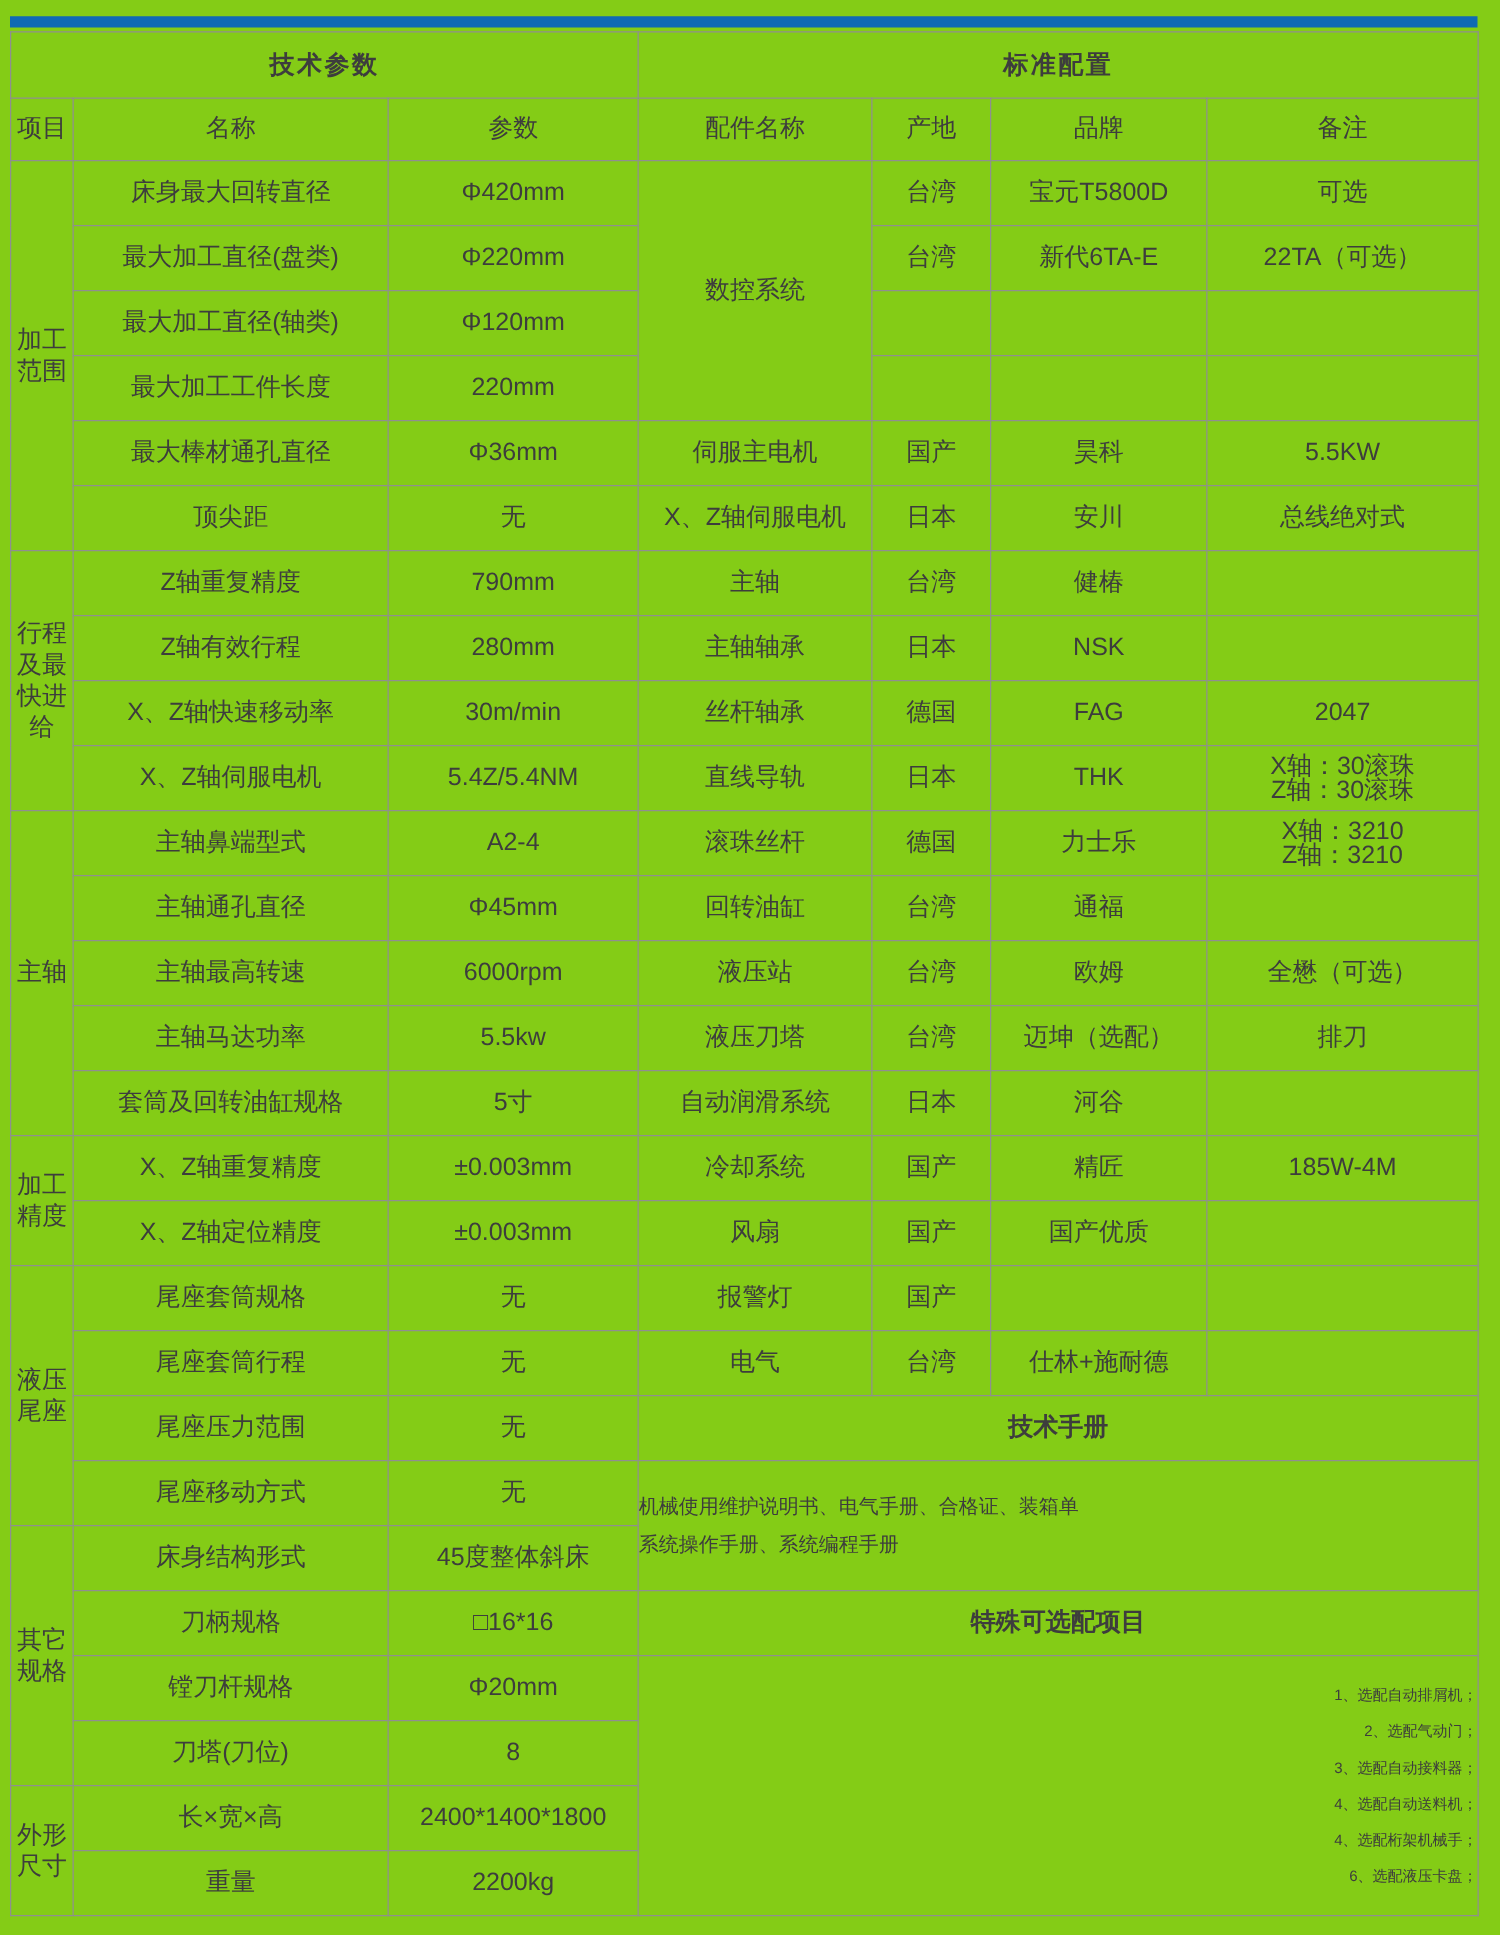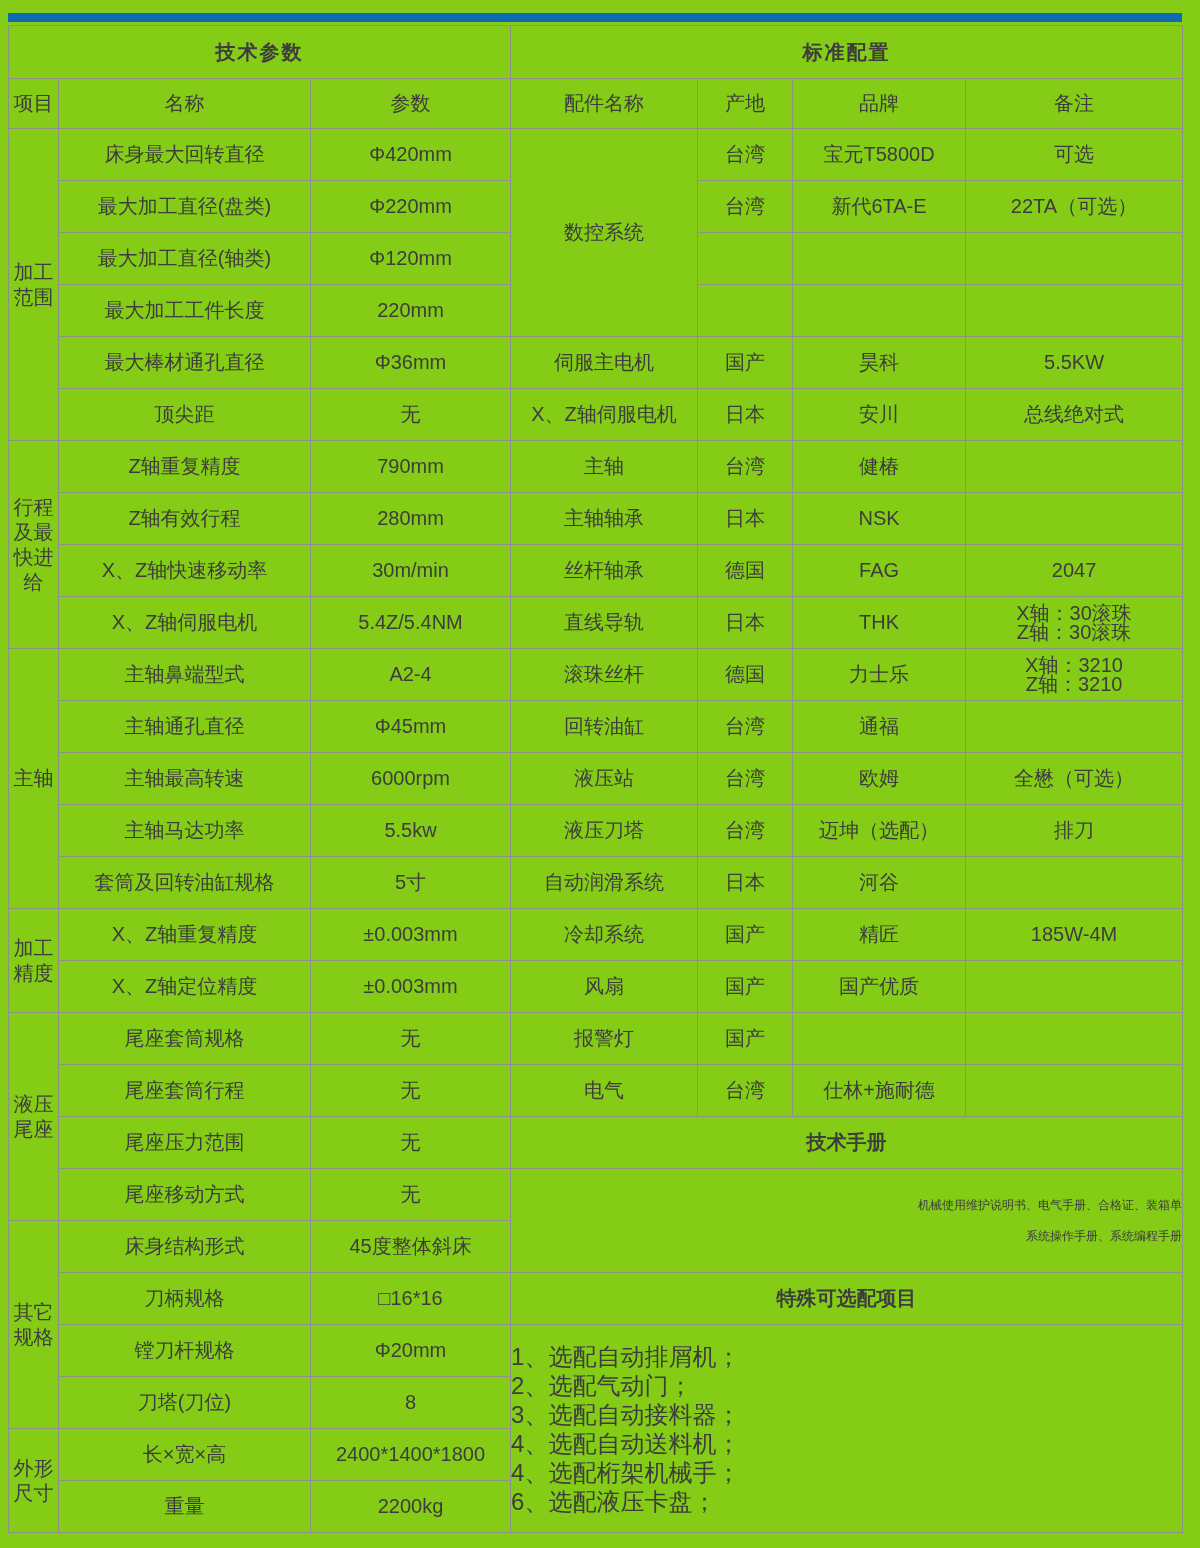--- a/index.html
+++ b/index.html
@@ -58,22 +58,22 @@
   .note-2l { font-size: 20px; line-height: 19px; color: #3d3d3d; }
   td.sec-title {
     font-weight: bold;
     font-size: 21px;
     color: #161616;
     text-align: left;
     padding-left: 68px;
     margin-top: 44px;
   }
   td.textblock { text-align: left; padding-left: 68px; }
-  .tb-line { line-height: 31px; font-size: 12px; color: #3d3d3d; text-align: right; }
-  .opt-line { line-height: 29px; font-size: 24px; color: #3d3d3d; text-align: left; }
+  .tb-line { line-height: 31px; font-size: 16px; color: #3d3d3d; text-align: left; }
+  .opt-line { line-height: 29px; font-size: 12px; color: #3d3d3d; text-align: right; }
 </style>
 </head>
 <body>
 
 <div class="sheet">
   <div class="accent-bar"></div>
 
   <table class="spec">
     <colgroup>
       <col style="width:50px">

